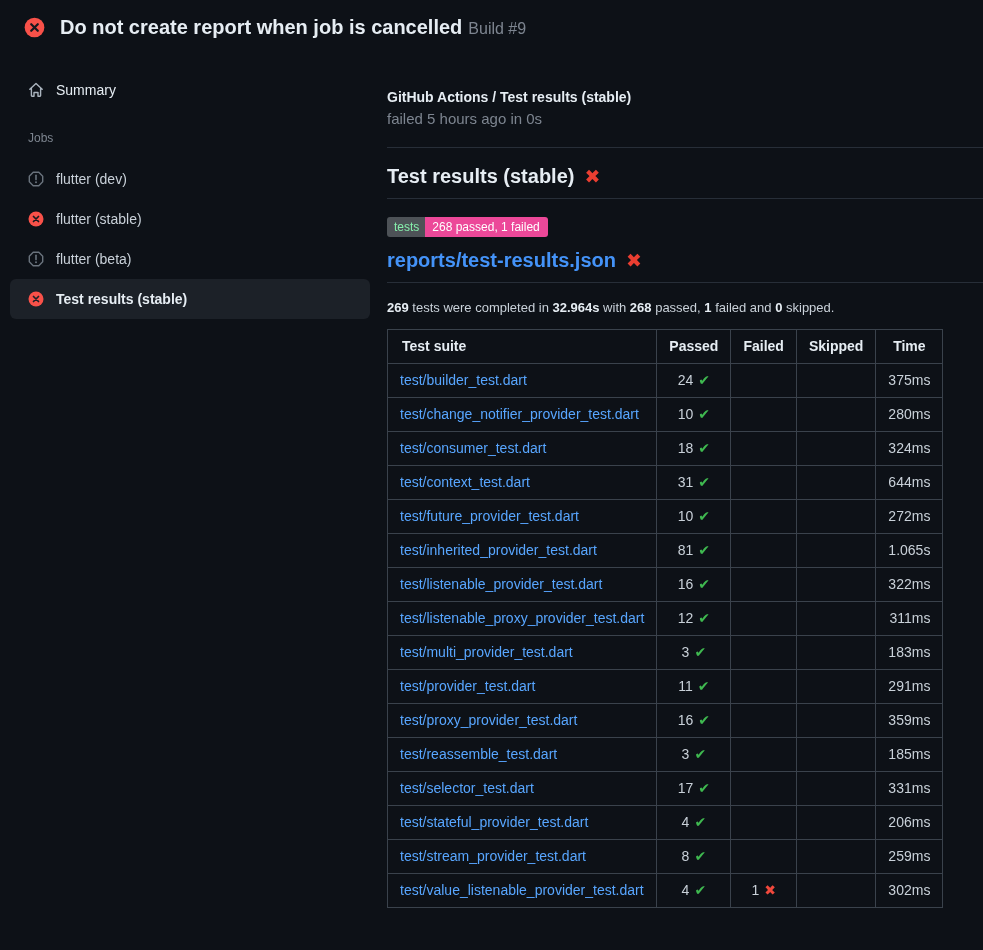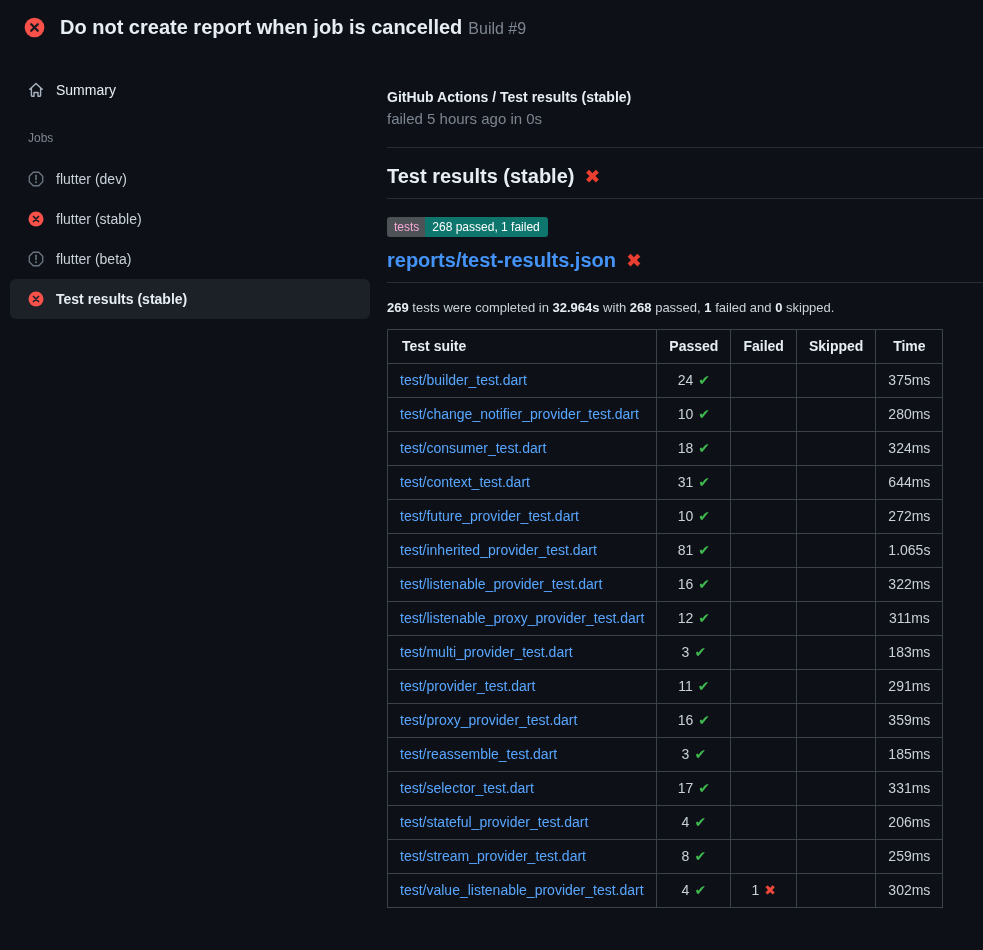--- a/index.html
+++ b/index.html
@@ -57,25 +57,25 @@
   .x-mark {
     color:#ea3e31; font-size:19px; font-weight:bold; line-height:1;
     font-family:"DejaVu Sans", sans-serif;
   }
   h2.report { color:#4493f8; margin-top:12px; }
   h2.report .report-link { color:#4493f8; text-decoration:none; }
 
   
   .badge { display:inline-flex; margin-top:18px; font-size:12px; line-height:1; }
   .badge .k {
-    background:#4d5257; color:#f9a8d4;
+    background:#4d5257; color:#86efac;
     padding:4px 6px 4px 7px; border-radius:3px 0 0 3px;
   }
   .badge .v {
-    background:#0f766e; color:#ffffff;
+    background:#ec4899; color:#ffffff;
     padding:4px 8px 4px 7px; border-radius:0 3px 3px 0;
   }
 
   
   .summary-line { margin-top:17px; font-size:13px; color:#c9d1d9; }
   .summary-line b { color:#e6edf3; }
 
   
   table.results {
     margin-top:14px;
@@ -89,21 +89,21 @@
     line-height:19px;
     height:34px;
   }
   table.results th {
     font-weight:bold; color:#e6edf3; text-align:center;
   }
   table.results th.suite-h { text-align:left; padding-left:14px; }
   td.suite { padding-left:14px; }
   td.suite a { color:#58a6ff; text-decoration:none; }
   td.num { text-align:center; white-space:nowrap; }
-  td.time { text-align:center; color:#c9d1d9; }
+  td.time { text-align:right; color:#c9d1d9; }
   .check-glyph { color:#3fb950; font-weight:bold; margin-left:5px; font-family:"DejaVu Sans", sans-serif; }
   .cross-glyph { color:#f0483c; font-weight:bold; margin-left:5px; font-family:"DejaVu Sans", sans-serif; }
 </style>
 </head>
 <body>
 
 <div class="page-header">
   <svg class="fail-circle" width="21" height="21" viewBox="0 0 16 16">
     <circle cx="8" cy="8" r="7.5" fill="#f85149"></circle>
     <path d="M5.5 5.5 L10.5 10.5 M10.5 5.5 L5.5 10.5" stroke="#16191f" stroke-width="1.7" stroke-linecap="round"></path>

